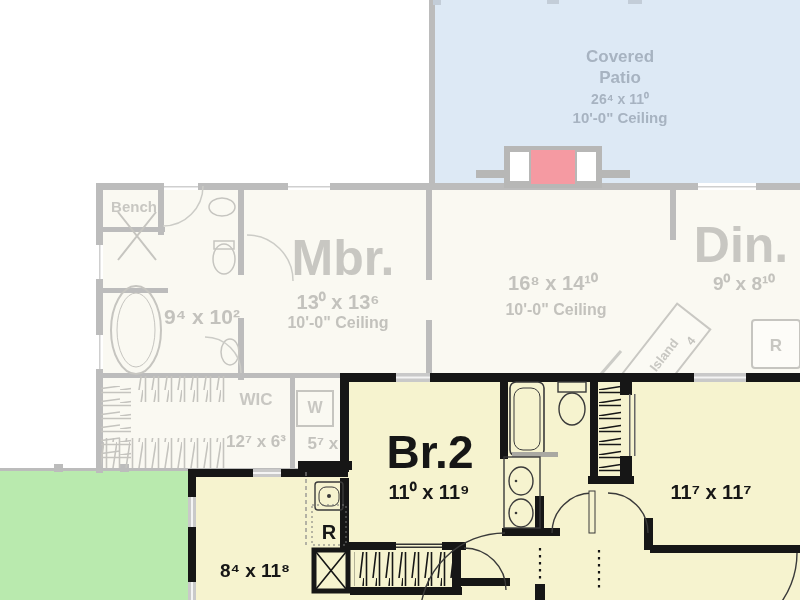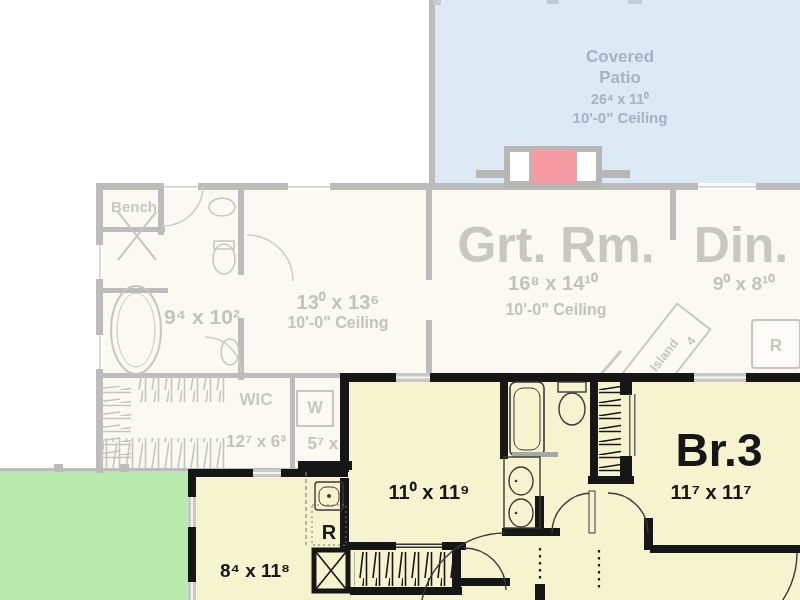--- a/index.html
+++ b/index.html
@@ -118,24 +118,24 @@
 
   <div class="layer z2">
     <div class="lbl pat" style="left:620px;top:56px;font-size:17px">Covered</div>
     <div class="lbl pat" style="left:620px;top:77px;font-size:17px">Patio</div>
     <div class="lbl pat" style="left:620px;top:99px;font-size:14px">26⁴ x 11⁰</div>
     <div class="lbl pat" style="left:620px;top:117px;font-size:15px">10'-0" Ceiling</div>
 
     <div class="lbl fade" style="left:134px;top:206px;font-size:15px">Bench</div>
     <div class="lbl fadedim" style="left:202px;top:316px;font-size:21px">9⁴ x 10²</div>
 
+    <div class="lbl fade" style="left:343px;top:258px;font-size:50px">Mbr.</div>
     <div class="lbl fadedim" style="left:338px;top:302px;font-size:20px">13⁰ x 13⁶</div>
     <div class="lbl fadedim" style="left:338px;top:323px;font-size:16px">10'-0" Ceiling</div>
 
-    <div class="lbl fade" style="left:556px;top:245px;font-size:50px">Grt. Rm.</div>
     <div class="lbl fadedim" style="left:553px;top:283px;font-size:20px">16⁸ x 14¹⁰</div>
     <div class="lbl fadedim" style="left:556px;top:310px;font-size:16px">10'-0" Ceiling</div>
 
     <div class="lbl fade" style="left:741px;top:245px;font-size:50px">Din.</div>
     <div class="lbl fadedim" style="left:744px;top:283px;font-size:19px">9⁰ x 8¹⁰</div>
 
     <div class="lbl fade" style="left:256px;top:399px;font-size:17px">WIC</div>
     <div class="lbl fadedim" style="left:256px;top:441px;font-size:17px">12⁷ x 6³</div>
 
     <div class="lbl fade" style="left:315px;top:408px;font-size:16px">W</div>
@@ -244,23 +244,23 @@
       <rect x="589" y="491" width="6" height="42" fill="#f6f3cf" stroke-width="1"></rect>
     </g>
 
     <g>
       <rect x="314" y="550" width="34" height="41" fill="none" stroke="#161616" stroke-width="5"></rect>
       <path d="M316,552 L346,589 M346,552 L316,589" stroke="#161616" stroke-width="1.6" fill="none"></path>
     </g>
   </svg>
 
   <div class="layer z4">
+    <div class="lbl act" style="left:430px;top:452px;font-size:46px">Br.2</div>
     <div class="lbl act" style="left:429px;top:492px;font-size:20px">11⁰ x 11⁹</div>
 
-    <div class="lbl act" style="left:719px;top:450px;font-size:46px">Br.3</div>
     <div class="lbl act" style="left:711px;top:492px;font-size:20px">11⁷ x 11⁷</div>
 
     <div class="lbl act" style="left:255px;top:570px;font-size:19px">8⁴ x 11⁸</div>
 
     <div class="lbl act" style="left:329px;top:532px;font-size:20px">R</div>
   </div>
 
 </div>
 
 </body></html>

